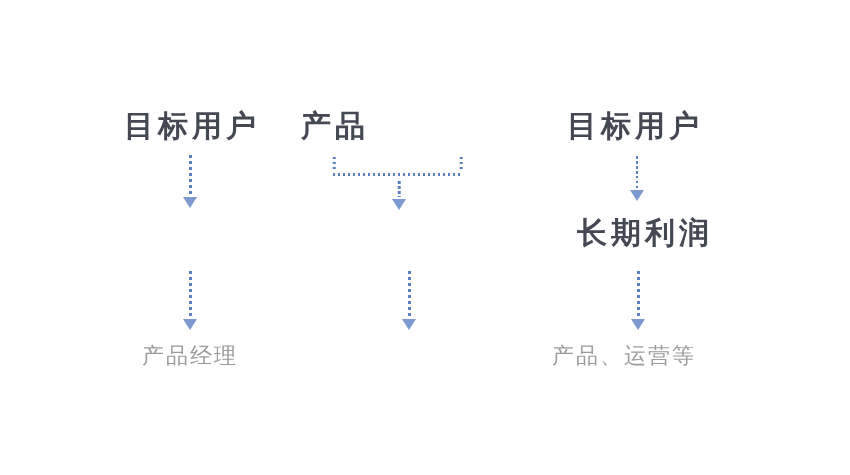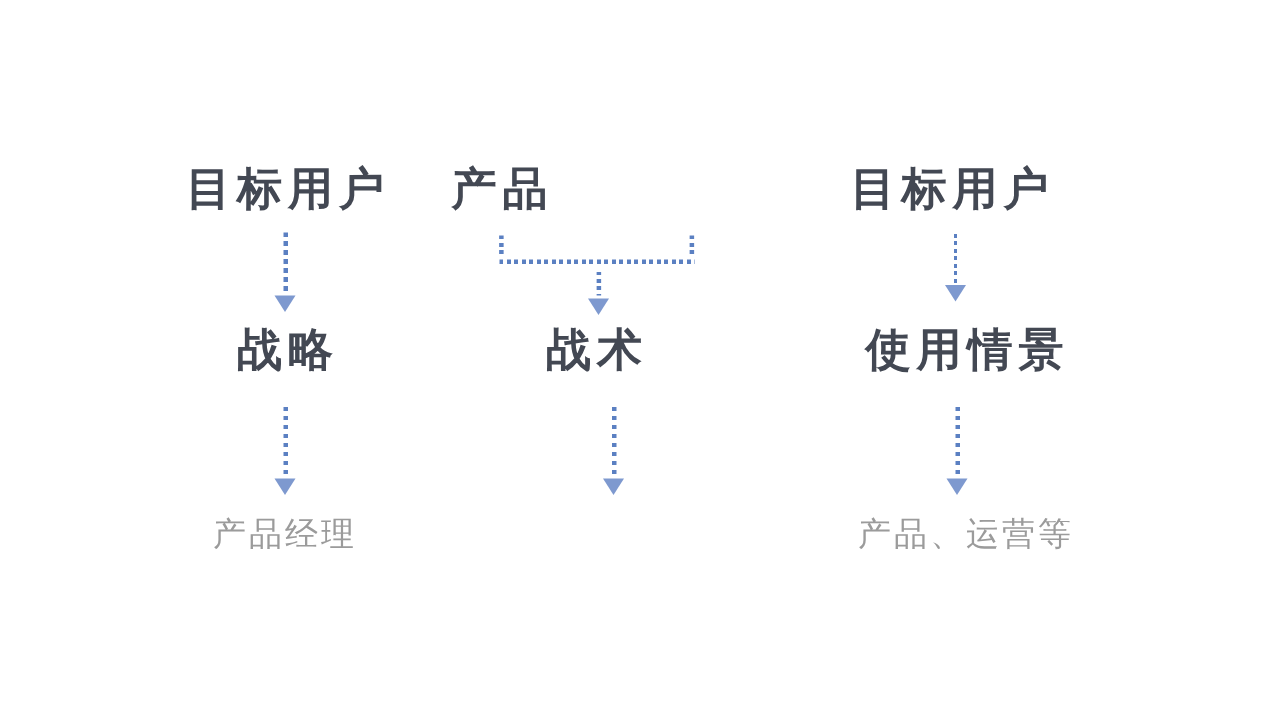--- a/index.html
+++ b/index.html
@@ -95,57 +95,55 @@
 
 <div class="canvas">
 
   <div class="lbl heading" style="left:192px; top:106px">目标用户</div>
 
   <div class="varrow" style="left:190px; top:155px">
     <div class="vline" style="height:41px"></div>
     <div class="head"></div>
   </div>
 
-  <div class="lbl heading" style="left:192px; top:213px">战略</div>
 
   <div class="varrow" style="left:190px; top:271px">
     <div class="vline" style="height:47px"></div>
     <div class="head"></div>
   </div>
 
   <div class="lbl heading" style="left:335px; top:106px">产品</div>
 
   <div class="lbl owner" style="left:190px; top:341px">产品经理</div>
 
 
   <div>
     <div class="stub" style="left:334px; top:157px; height:15px"></div>
     <div class="stub" style="left:461px; top:157px; height:15px"></div>
     <div class="hline" style="left:333px; top:173px; width:130px"></div>
     <div class="stub" style="left:399px; top:181px; height:16px"></div>
     <div class="head abs" style="left:399px; top:198px"></div>
   </div>
 
-  <div class="lbl heading" style="left:398px; top:213px">战术</div>
 
   <div class="varrow" style="left:409px; top:271px">
     <div class="vline" style="height:47px"></div>
     <div class="head"></div>
   </div>
 
 
   <div class="lbl heading" style="left:635px; top:106px">目标用户</div>
 
   <div class="varrow" style="left:637px; top:156px">
     <div class="vline fine" style="height:33px"></div>
     <div class="head"></div>
   </div>
 
-  <div class="lbl heading" style="left:645px; top:213px">使用情景</div>
+  <div class="lbl heading" style="left:645px; top:213px">长期利润</div>
 
   <div class="varrow" style="left:638px; top:271px">
     <div class="vline" style="height:47px"></div>
     <div class="head"></div>
   </div>
 
-  <div class="lbl owner" style="left:644px; top:341px">产品、运营等</div>
+  <div class="lbl owner" style="left:624px; top:341px">产品、运营等</div>
 
 </div>
 
 </body></html>

